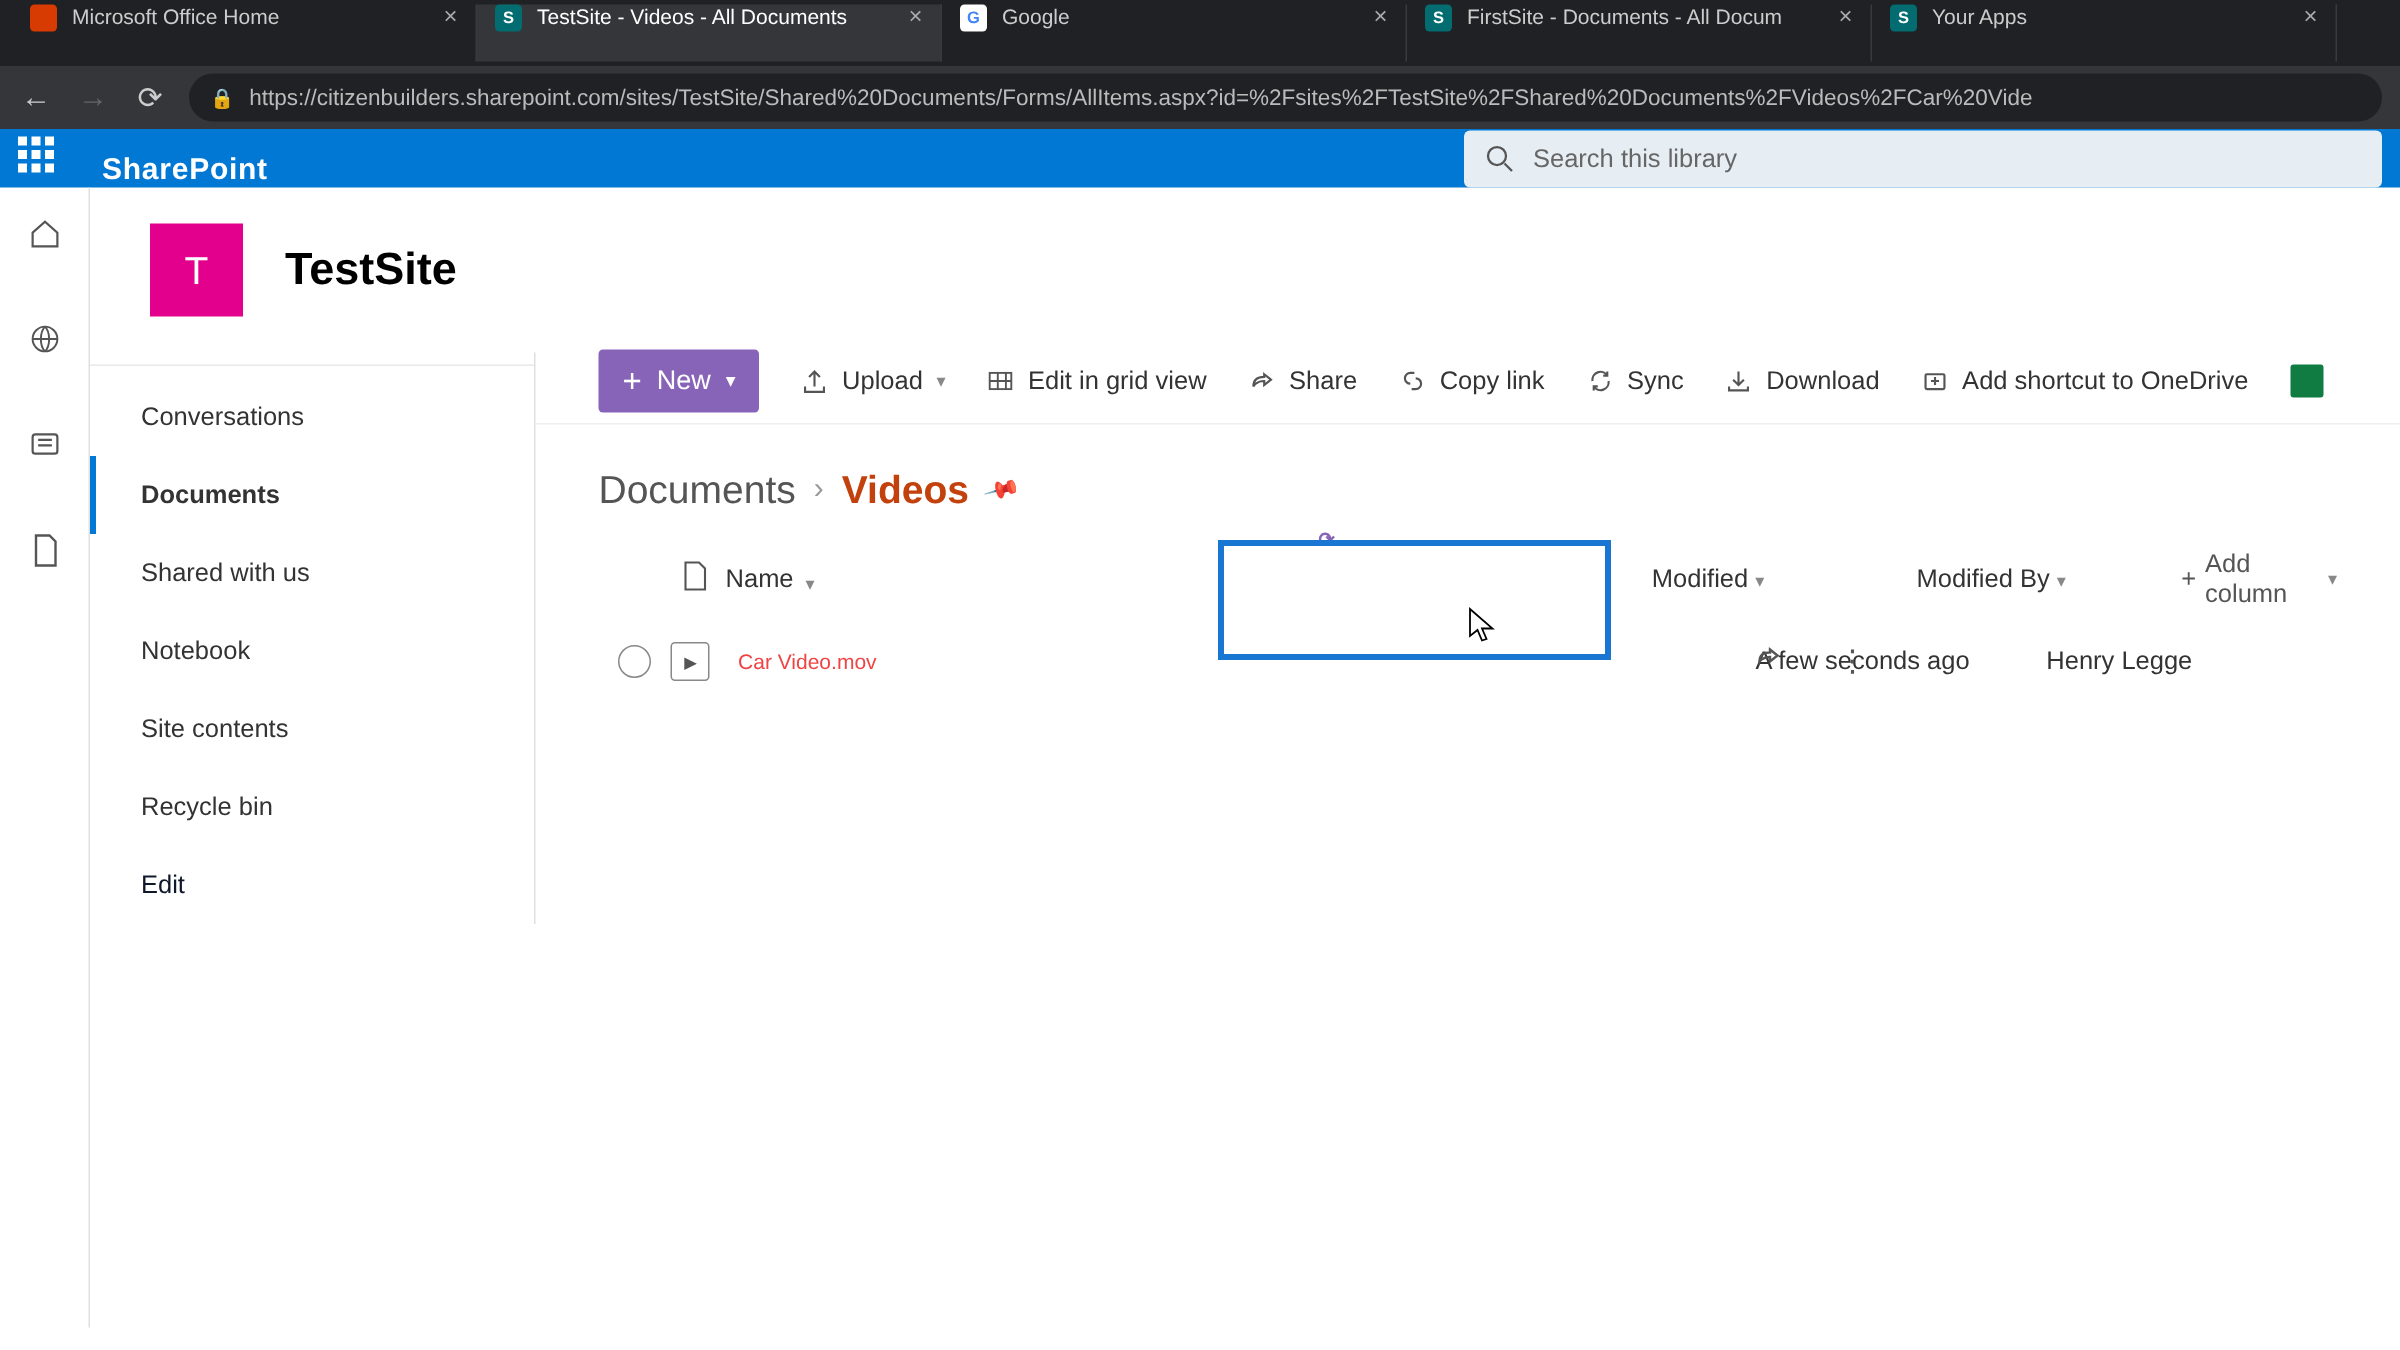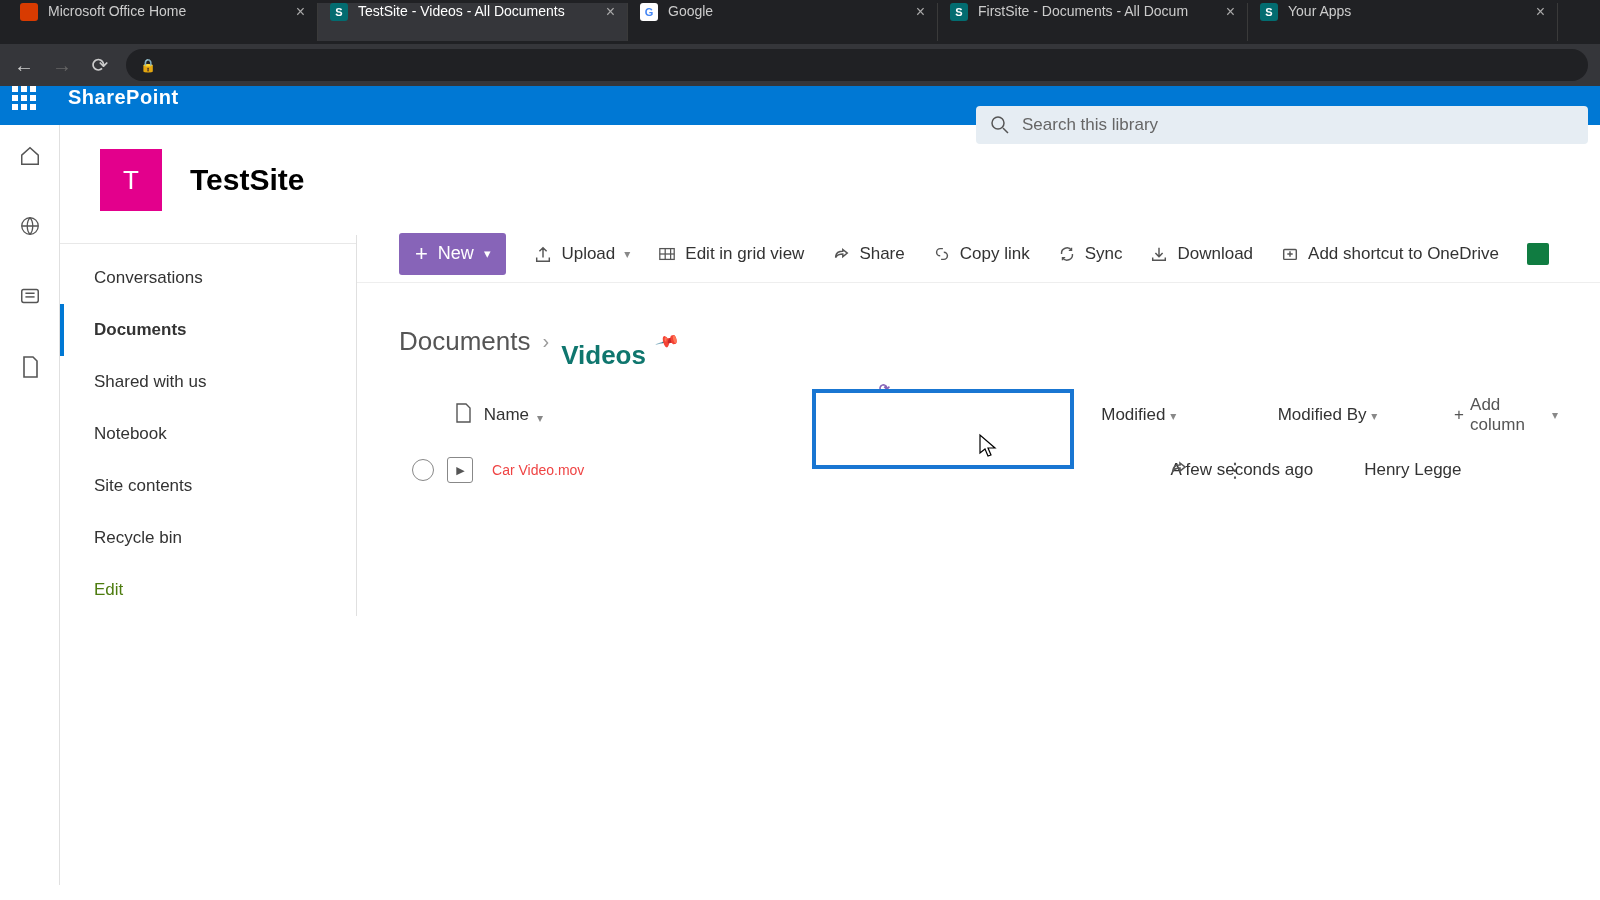--- a/index.html
+++ b/index.html
@@ -14,53 +14,53 @@
 .tab .tab-close { color:#aaa; font-size:16px; margin-left:8px; flex-shrink:0; }
 
 .addr-bar { background:#35363a; height:42px; display:flex; align-items:center; padding:0 12px; gap:14px; }
 .nav-btn { color:#ccc; font-size:20px; width:24px; text-align:center; }
 .nav-btn.disabled { color:#666; }
 .url-wrap { flex:1; display:flex; align-items:center; background:#202124; border-radius:20px; height:32px; padding:0 14px; color:#bbb; font-size:15px; }
 .url-wrap .lock { margin-right:10px; font-size:13px; }
 .url-wrap .url-text { white-space:nowrap; overflow:hidden; }
 
 
-.sp-top { background:#0078d4; height:39px; display:flex; align-items:flex-start; padding:0 12px; }
+.sp-top { background:#0078d4; height:39px; display:flex; align-items:flex-end; padding:0 12px; }
 .waffle { width:34px; height:34px; display:grid; grid-template-columns:repeat(3,6px); grid-template-rows:repeat(3,6px); gap:3px; margin-right:22px; }
 .waffle span { background:#fff; }
 .sp-brand { color:#fff; font-size:20px; font-weight:600; letter-spacing:0.5px; }
 .sp-search { margin-left:auto; width:612px; height:38px; background:#e6edf3; border-radius:4px; display:flex; align-items:center; padding:0 14px; color:#666; font-size:17px;margin-top:20px; }
 .sp-search svg { margin-right:12px; }
 
 
 .shell { display:flex; height:calc(900px - 44px - 42px - 54px); }
 
 .rail { width:60px; border-right:1px solid #e0e0e0; display:flex; flex-direction:column; align-items:center; padding-top:20px; gap:42px; color:#555; }
 .rail-item { font-size:22px; }
 
 .left-nav { width:297px; border-right:1px solid #e0e0e0; padding-top:8px; }
 .site-header { display:flex; align-items:center; padding:24px 30px 24px 40px; gap:28px; }
 .site-logo { width:62px; height:62px; background:#e3008c; color:#fff; display:flex; align-items:center; justify-content:center; font-size:26px; font-weight:400; }
 .site-title { font-size:30px; font-weight:600; }
 
 .nav-list { border-top:1px solid #e8e8e8; padding-top:8px; }
 .nav-item { padding:16px 30px; font-size:17px; color:#333; border-left:4px solid transparent; cursor:pointer; }
 .nav-item.selected { border-left-color:#0078d4; font-weight:600; }
-.nav-item.edit { color:#4d7c0f; }
+.nav-item.edit { color:#0f172a; }
 
 .main { flex:1; padding:0; overflow:hidden; }
 
 .cmd-bar { height:58px; border-bottom:1px solid #eee; display:flex; align-items:center; padding:0 42px; gap:28px; font-size:17px; color:#333; }
 .new-btn { background:#8764b8; color:#fff; height:42px; border-radius:3px; padding:0 16px; display:flex; align-items:center; gap:10px; font-size:18px; }
 .cmd-item { display:flex; align-items:center; gap:9px; white-space:nowrap; }
 .cmd-item svg { width:18px; height:18px; }
 .excel-icon { width:22px; height:22px; background:#107c41; border-radius:2px; }
 
 .breadcrumb { padding:28px 42px 10px; font-size:26px; display:flex; align-items:center; gap:12px; color:#555; }
-.breadcrumb .bc-current { color:#0f766e; font-weight:600;margin-top:29px; }
+.breadcrumb .bc-current { color:#c2410c; font-weight:600; }
 .breadcrumb .bc-sep { color:#999; font-size:20px; }
 .pin-icon { color:#888; font-size:16px; transform:rotate(30deg); }
 
 .grid { padding:8px 42px; }
 .grid-header { display:flex; align-items:center; height:52px; font-size:17px; color:#333; }
 .col-sel { width:50px; }
 .col-icon { width:46px; text-align:center; color:#555; }
 .col-name { width:390px; display:flex; align-items:flex-end; gap:8px; font-weight:400; }
 .col-mod { width:200px; }
 .col-modby { width:200px; }
@@ -108,20 +108,21 @@
     <span class="tab-close">×</span>
   </div>
 </div>
 
 <div class="addr-bar">
   <span class="nav-btn">←</span>
   <span class="nav-btn disabled">→</span>
   <span class="nav-btn">⟳</span>
   <div class="url-wrap">
     <span class="lock">🔒</span>
+    <span class="url-text">https://citizenbuilders.sharepoint.com/sites/TestSite/Shared%20Documents/Forms/AllItems.aspx?id=%2Fsites%2FTestSite%2FShared%20Documents%2FVideos%2FCar%20Vide</span>
   </div>
 </div>
 
 <div class="sp-top">
   <div class="waffle">
     <span></span>
       <span></span>
       <span></span>
       <span></span>
       <span></span>

